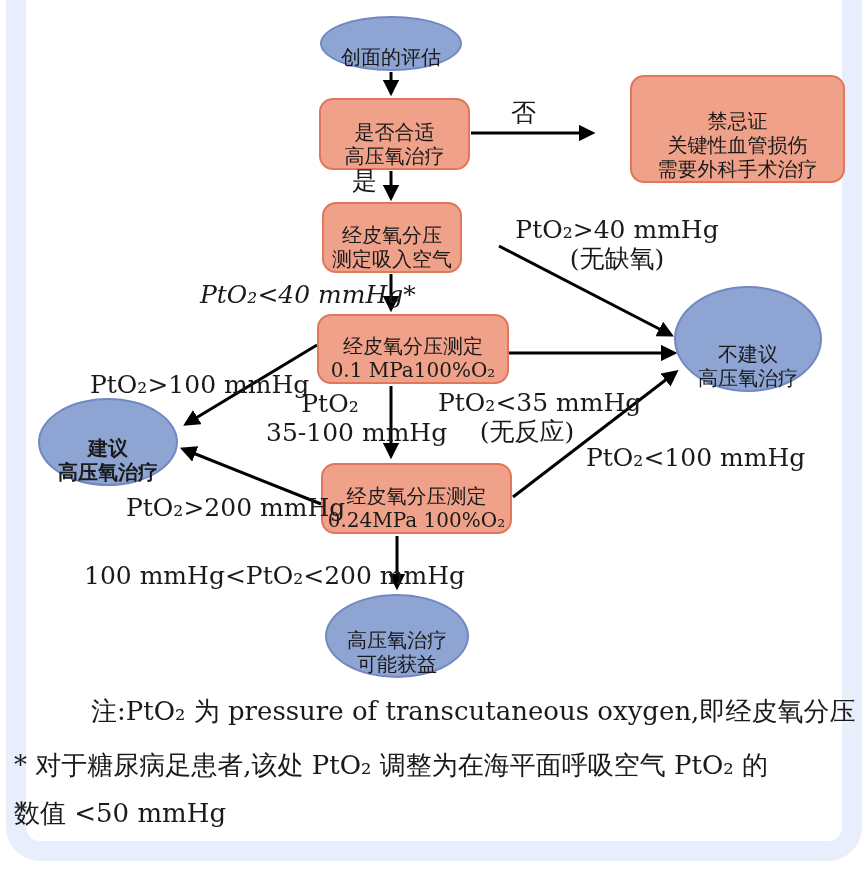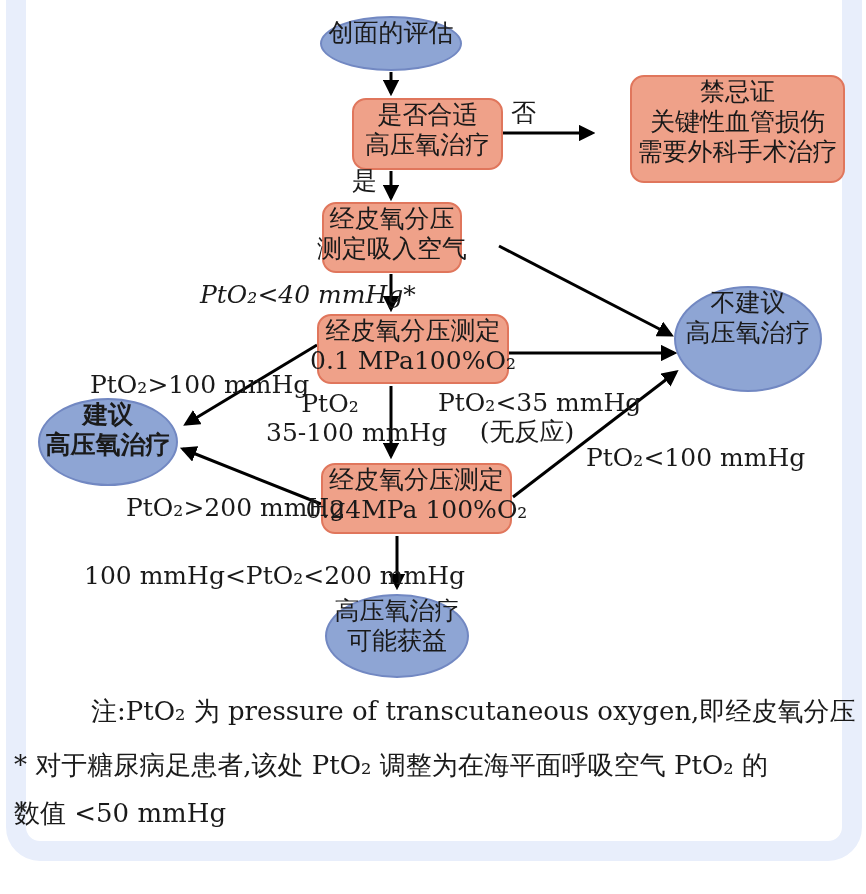--- a/index.html
+++ b/index.html
@@ -10,22 +10,22 @@
     position:relative;
   }
   *{box-sizing:border-box;}
   .stage{position:absolute;left:0;top:0;width:866px;height:894px;overflow:hidden;}
   .frame{
     position:absolute;left:6px;top:-40px;width:856px;height:901px;
     border:20px solid var(--frame,#e8eefb);border-radius:34px;background:transparent;
   }
   .layer{position:absolute;left:0;top:0;width:866px;height:894px;pointer-events:none;}
   .node{
-    position:absolute;display:flex;flex-direction:column;align-items:center;justify-content:flex-start;
-    text-align:center;font-size:25px;line-height:1.2;color:var(--text,#1a1a1a);
+    position:absolute;display:flex;flex-direction:column;align-items:center;justify-content:flex-end;
+    text-align:center;font-size:20px;line-height:1.2;color:var(--text,#1a1a1a);
   }
   .box{
     background:var(--box-fill,#efa189);
     border:2px solid var(--box-border,#e0765c);
     border-radius:14px;
   }
   .ellipse{
     background:var(--ellipse-fill,#8ea5d4);
     border:2px solid var(--ellipse-border,#7288c2);
     border-radius:50%;
@@ -64,21 +64,21 @@
     <line x1="391" y1="386" x2="391" y2="456" marker-end="url(#ah)"></line>
     <line x1="321" y1="504" x2="183" y2="449" marker-end="url(#ah)"></line>
     <line x1="513" y1="497" x2="676" y2="372" marker-end="url(#ah)"></line>
     <line x1="397" y1="536" x2="397" y2="587" marker-end="url(#ah)"></line>
   </svg>
 
   <div class="node ellipse" style="left:320px;top:16px;width:142px;height:55px;">
     <span>创面的评估</span>
   </div>
 
-  <div class="node box" style="left:319px;top:98px;width:151px;height:72px;margin-left:33px;">
+  <div class="node box" style="left:319px;top:98px;width:151px;height:72px;">
     <span>是否合适</span>
     <span>高压氧治疗</span>
   </div>
 
   <div class="node box" style="left:630px;top:75px;width:215px;height:108px;">
     <span>禁忌证</span>
     <span>关键性血管损伤</span>
     <span>需要外科手术治疗</span>
   </div>
 
@@ -109,20 +109,24 @@
 
   <div class="node ellipse" style="left:325px;top:594px;width:144px;height:84px;">
     <span>高压氧治疗</span>
     <span>可能获益</span>
   </div>
 
   <div class="edge-label" style="left:511px;top:99px;">否</div>
 
   <div class="edge-label" style="left:352px;top:167px;">是</div>
 
+  <div class="edge-label center" style="left:512px;top:216px;width:210px;">
+    <span>PtO₂&gt;40 mmHg</span>
+    <span>(无缺氧)</span>
+  </div>
 
   <div class="edge-label" style="left:200px;top:281px;font-style:italic;">PtO₂&lt;40 mmHg*</div>
 
   <div class="edge-label" style="left:90px;top:343px;margin-top:28px;">PtO₂&gt;100 mmHg</div>
 
   <div class="edge-label center" style="left:266px;top:390px;width:128px;">
     <span>PtO₂</span>
     <span>35-100 mmHg</span>
   </div>
 

